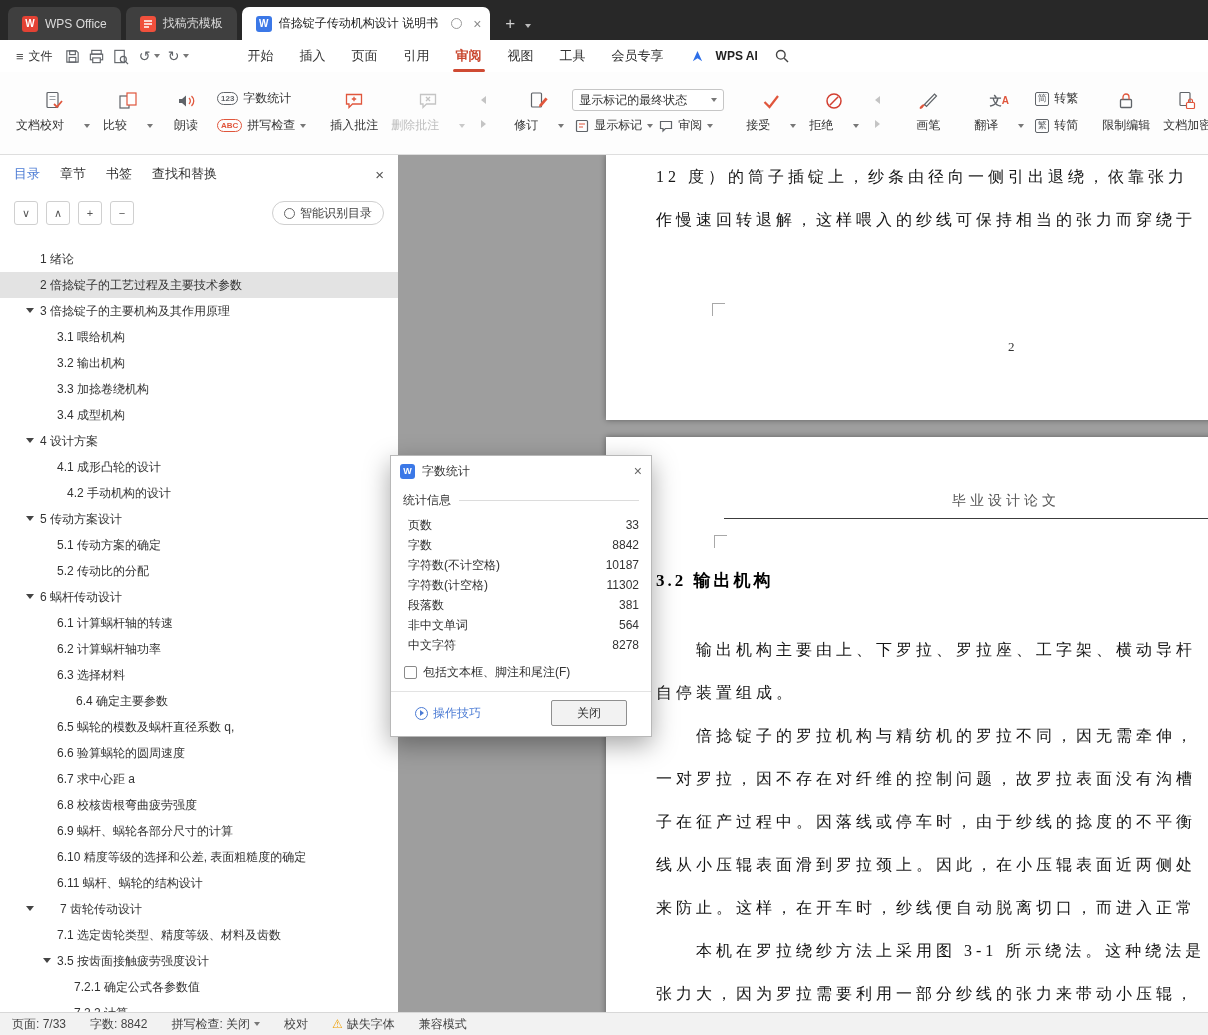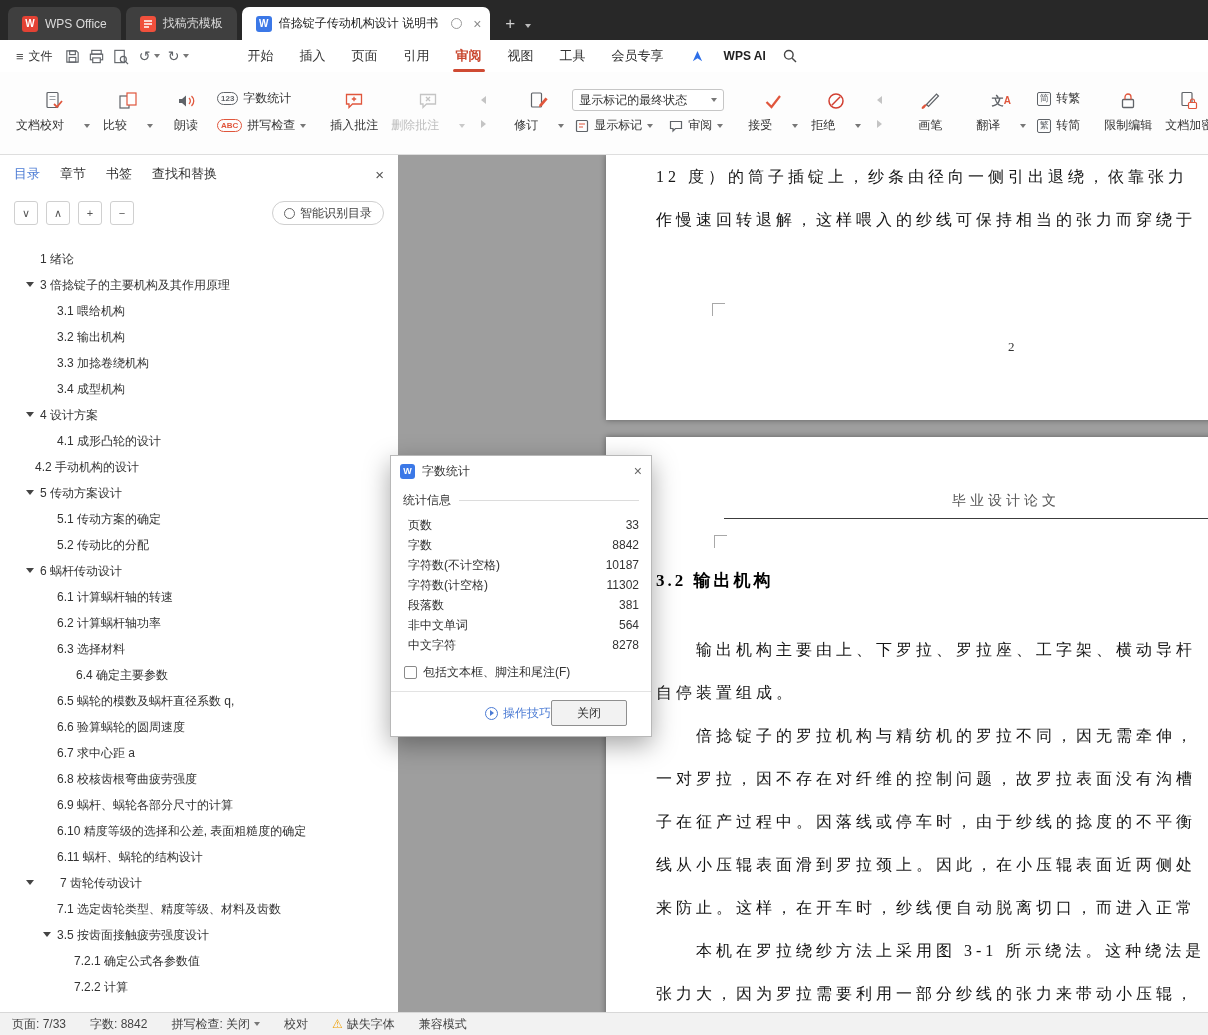--- a/index.html
+++ b/index.html
@@ -27,21 +27,21 @@
 
   
   .menubar{height:32px;background:#fff;display:flex;align-items:stretch;padding:0 10px 0 8px}
   .filebtn{display:flex;align-items:center;gap:5px;font-size:12px;color:#333;padding:0 8px}
   .mico{width:24px;height:100%;display:flex;align-items:center;justify-content:center;color:#5f6368}
   .undoredo{font-size:14px;color:#5f6368}
   .menutabs{display:flex;align-items:stretch;margin-left:46px}
   .menutab{display:flex;align-items:center;padding:0 13px;font-size:13px;color:#333;position:relative}
   .menutab.active{color:#c9472f;font-weight:bold}
   .menutab.active::after{content:"";position:absolute;left:10px;right:10px;bottom:0;height:3px;background:#cf4a33;border-radius:2px}
-  .wpsai{display:flex;align-items:center;gap:20px;margin-left:14px;font-size:12px;font-weight:bold;color:#222}
+  .wpsai{display:flex;align-items:center;gap:12px;margin-left:14px;font-size:12px;font-weight:bold;color:#222}
   .searchbtn{display:flex;align-items:center;margin-left:16px}
 
   
   .ribbon{height:83px;background:#fdfdfd;border-bottom:1px solid #dedede;display:flex;align-items:center;padding:2px 6px 4px}
   .rgroup{display:flex;align-items:center;gap:3px;padding:0 5px;height:100%}
   .rdivider{width:1px;align-self:stretch;background:#e6e6e6;margin:10px 3px}
   .rbtn-lg{display:flex;flex-direction:column;align-items:center;justify-content:center;gap:5px;
            min-width:50px;padding:5px 5px;border-radius:4px;font-size:12px;color:#333}
   .rbtn-lg .ic{height:22px;display:flex;align-items:center;justify-content:center}
   .lbl{display:flex;align-items:center;gap:20px;white-space:nowrap}
@@ -99,21 +99,21 @@
           box-shadow:0 8px 24px rgba(0,0,0,.35);z-index:60;font-size:12px;color:#333}
   .dlg-title{height:30px;display:flex;align-items:center;gap:7px;padding:0 9px}
   .dlg-title .x{margin-left:auto;color:#666;font-size:14px}
   .dlg-body{padding:2px 12px 0}
   .legend{display:flex;align-items:center;gap:8px;margin:4px 0 6px}
   .legend .ln{flex:1;height:1px;background:#dcdcdc}
   .stat{display:flex;justify-content:space-between;align-items:center;height:20px;padding-left:5px}
   .chkrow{display:flex;align-items:center;gap:6px;margin:9px 0 0 1px}
   .chk{width:13px;height:13px;border:1px solid #8a8a8a;border-radius:2px;background:#fff;flex:0 0 auto}
   .dlg-sep{border-top:1px solid #e3e3e3;margin:10px -12px 0}
-  .dlg-foot{display:flex;align-items:center;justify-content:flex-end;padding:8px 12px 10px}
+  .dlg-foot{display:flex;align-items:center;justify-content:space-between;padding:8px 12px 10px}
   .tipslink{display:flex;align-items:center;gap:5px;color:#4b7bd4}
   .playo{width:13px;height:13px;border:1.3px solid #4b7bd4;border-radius:50%;display:flex;align-items:center;justify-content:center}
   .playo i{width:0;height:0;border-top:3px solid transparent;border-bottom:3px solid transparent;border-left:4px solid #4b7bd4;margin-left:1px}
   .closebtn{width:76px;height:26px;background:#f2f2f2;border:1px solid #8f8f8f;border-radius:2px;
             font-size:12px;color:#333;display:flex;align-items:center;justify-content:center}
 
   
   .statusbar{position:absolute;left:0;bottom:0;width:100%;height:23px;background:#f2f2f2;border-top:1px solid #d8d8d8;
              display:flex;align-items:center;padding:0 12px;font-size:12px;color:#444}
   .sbitem{display:flex;align-items:center;gap:4px;margin-right:24px;white-space:nowrap}
@@ -303,21 +303,21 @@
         <span class="lbl">
             <span>修订</span>
             <span class="caret"></span>
           </span>
       </div>
       <div class="rstack" style="gap:5px">
         <div class="combo">
           <span>显示标记的最终状态</span>
             <span class="caret"></span>
         </div>
-        <div style="display:flex;gap:10px">
+        <div style="display:flex;">
           <div class="rbtn-sm">
             <svg width="14" height="14" viewBox="0 0 14 14" fill="none" stroke="#5f6368" stroke-width="1.2">
                 <rect x="1.5" y="1.5" width="11" height="11" rx="1"></rect>
                 <path d="M4 5h6M4 8h4" stroke="#e0563c"></path>
               </svg>
             <span>显示标记</span>
               <span class="caret"></span>
           </div>
           <div class="rbtn-sm">
             <svg width="14" height="14" viewBox="0 0 14 14" fill="none" stroke="#5f6368" stroke-width="1.2">
@@ -461,20 +461,23 @@
         <div class="sbtn">−</div>
         <div class="smart">
           <span class="o"></span>
           <span>智能识别目录</span>
         </div>
       </div>
       <div class="toclist">
           <div class="tocrow" style="padding-left: 40px;">
             <span>1 绪论</span>
           </div>
+          <div class="tocrow selected" style="padding-left: 40px;">
+            <span>2 倍捻锭子的工艺过程及主要技术参数</span>
+          </div>
           <div class="tocrow" style="padding-left: 40px;">
             <span class="tri" style="left: 26px;"></span>
             <span>3 倍捻锭子的主要机构及其作用原理</span>
           </div>
           <div class="tocrow" style="padding-left: 57px;">
             <span>3.1 喂给机构</span>
           </div>
           <div class="tocrow" style="padding-left: 57px;">
             <span>3.2 输出机构</span>
           </div>
@@ -484,21 +487,21 @@
           <div class="tocrow" style="padding-left: 57px;">
             <span>3.4 成型机构</span>
           </div>
           <div class="tocrow" style="padding-left: 40px;">
             <span class="tri" style="left: 26px;"></span>
             <span>4 设计方案</span>
           </div>
           <div class="tocrow" style="padding-left: 57px;">
             <span>4.1 成形凸轮的设计</span>
           </div>
-          <div class="tocrow" style="padding-left: 35px;">
+          <div class="tocrow" style="padding-left: 67px;">
             <span>4.2 手动机构的设计</span>
           </div>
           <div class="tocrow" style="padding-left: 40px;">
             <span class="tri" style="left: 26px;"></span>
             <span>5 传动方案设计</span>
           </div>
           <div class="tocrow" style="padding-left: 57px;">
             <span>5.1 传动方案的确定</span>
           </div>
           <div class="tocrow" style="padding-left: 57px;">

